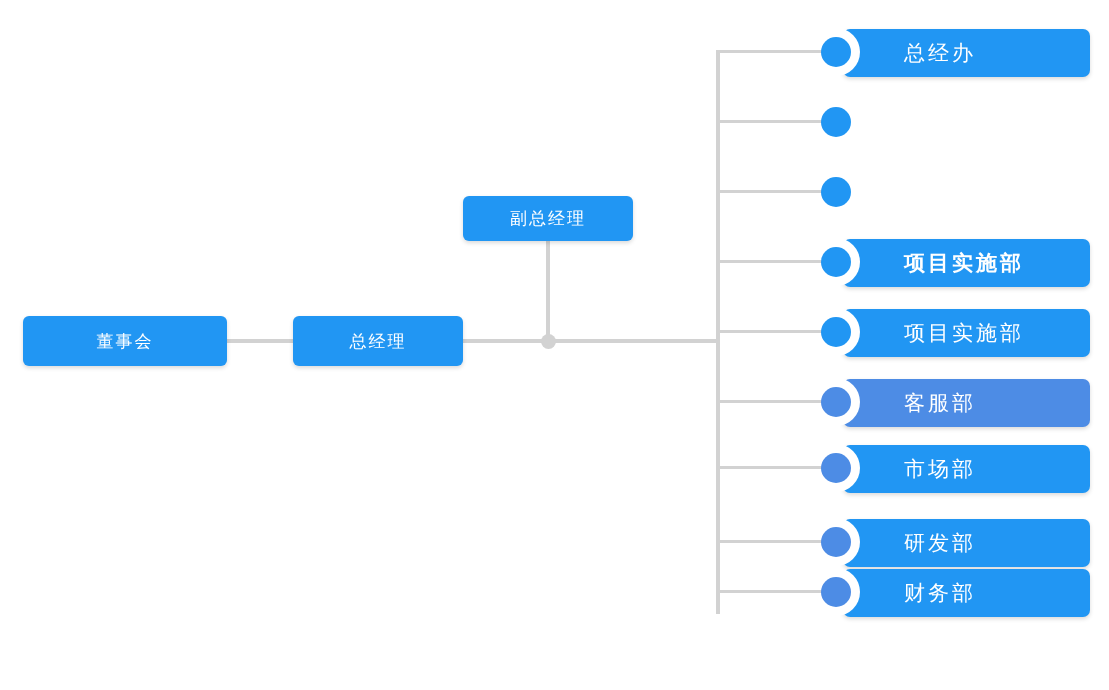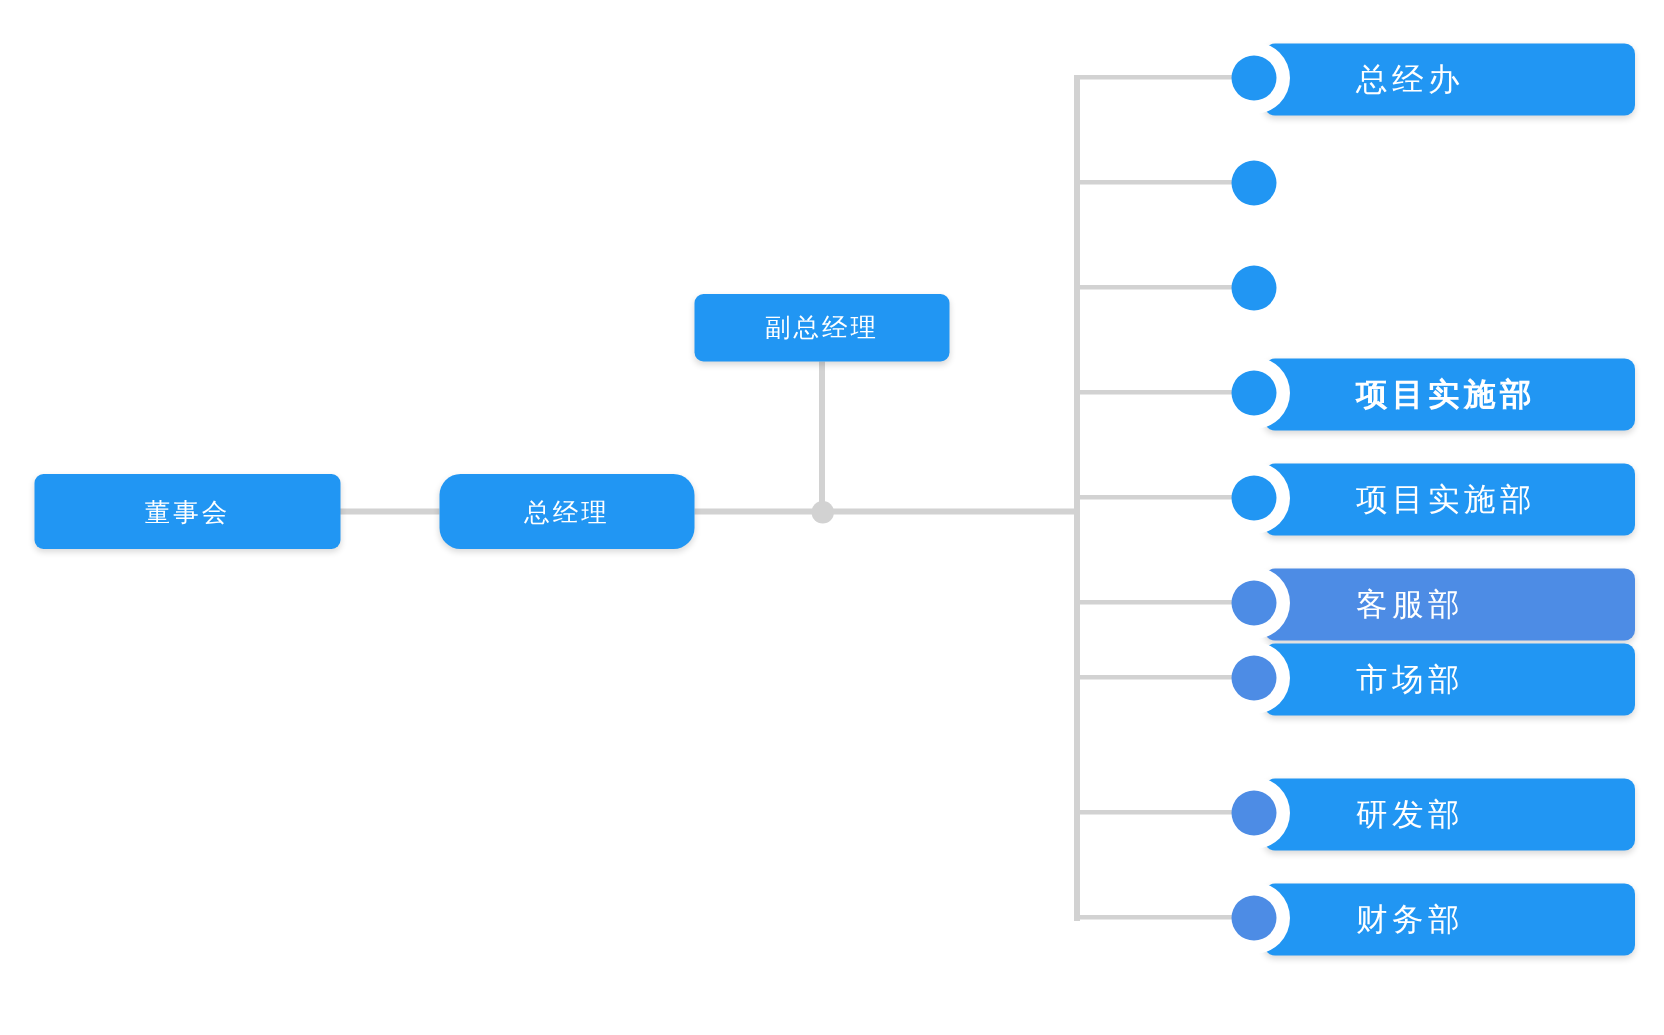--- a/index.html
+++ b/index.html
@@ -36,21 +36,21 @@
     display:flex;align-items:center;justify-content:center;
     background:var(--primary-blue);
     color:var(--text-white);
     font-size:17px;letter-spacing:2px;
     border-radius:6px;
     box-shadow:0 2px 4px rgba(0,0,0,0.15);
     cursor:pointer;
     z-index:2;
   }
   .node-board{left:23px;top:316px;width:204px;height:50px;}
-  .node-gm{left:293px;top:316px;width:170px;height:50px;border-radius:14px;}
+  .node-gm{left:293px;top:316px;width:170px;height:50px;}
   .node-deputy{left:463px;top:196px;width:170px;height:45px;}
   
   .dept-row{position:absolute;left:0;width:1109px;height:48px;}
   .dept-box{
     position:absolute;left:843px;top:1px;
     width:247px;height:48px;
     box-sizing:border-box;
     display:flex;align-items:center;
     padding-left:61px;
     background:var(--primary-blue);
@@ -141,37 +141,37 @@
     <div class="dept-circle"></div>
   </div>
       <div class="dept-row" style="top: 378px;">
     <div class="dept-branch"></div>
     <div class="dept-box light">
       <span class="dept-label">客服部</span>
     </div>
     <div class="dept-ring"></div>
     <div class="dept-circle light"></div>
   </div>
-      <div class="dept-row" style="top: 428px;">
+      <div class="dept-row" style="top: 444px;">
     <div class="dept-branch"></div>
     <div class="dept-box">
       <span class="dept-label">市场部</span>
     </div>
     <div class="dept-ring"></div>
     <div class="dept-circle light"></div>
   </div>
       <div class="dept-row" style="top: 518px;">
     <div class="dept-branch"></div>
     <div class="dept-box">
       <span class="dept-label">研发部</span>
     </div>
     <div class="dept-ring"></div>
     <div class="dept-circle light"></div>
   </div>
-      <div class="dept-row" style="top: 588px; text-align: center;">
+      <div class="dept-row" style="top: 568px; text-align: center;">
     <div class="dept-branch"></div>
     <div class="dept-box">
       <span class="dept-label">财务部</span>
     </div>
     <div class="dept-ring"></div>
     <div class="dept-circle light"></div>
   </div>
     </div>
 </div>
 

